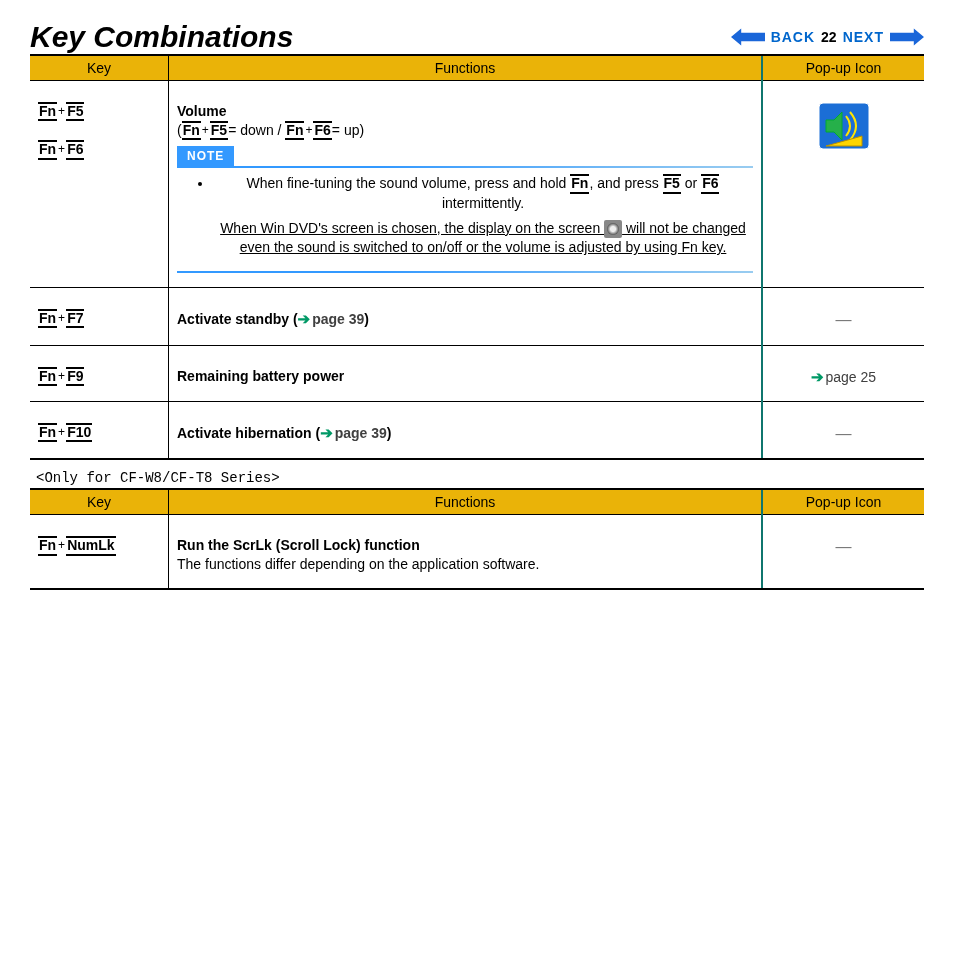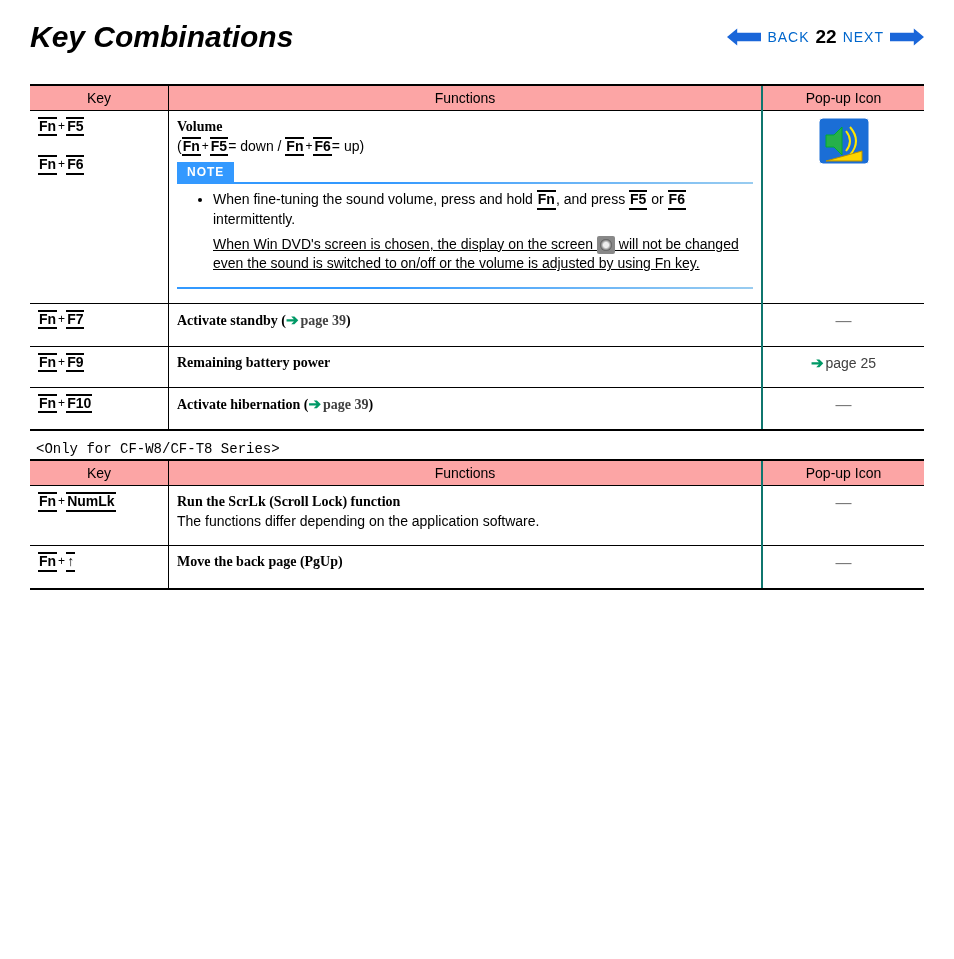--- a/index.html
+++ b/index.html
@@ -7,94 +7,93 @@
     margin: 0;
     padding: 20px 30px;
     font-size: 14px;
     color: #000;
     width: 894px;
   }
   .header-row {
     display: flex;
     align-items: center;
     justify-content: space-between;
-    margin-bottom: 30px;
   }
   .title {
     font-size: 30px;
     font-weight: bold;
     font-style: italic;
     margin: 0;
   }
   .nav {
     display: flex;
     align-items: center;
     gap: 6px;
   }
-  .nav-label { color: #0066cc; font-size: 14px; letter-spacing: 1px; }
-  .page-num { font-size: 19px; font-weight: bold; }
+  .nav-label { color: #0066cc; font-size: 14px; letter-spacing: 1px; font-weight: bold; }
+  .page-num { font-size: 14px; font-weight: bold; }
   .arrow-svg { width: 34px; height: 20px; }
 
   table {
     border-collapse: collapse;
     width: 100%;
     margin-bottom: 10px;
   }
   th {
-    background: #fca5a5;
+    background: #eab308;
     font-weight: normal;
     font-size: 14px;
     padding: 4px 6px;
     text-align: center;
     border-top: 2px solid #000;
     border-bottom: 1px solid #000;
   }
   td {
     border-bottom: 1px solid #000;
-    padding: 6px 8px 14px 8px;
+    padding: 21px 8px 14px 8px;
     vertical-align: top;
     font-size: 14px;
     line-height: 1.35;
   }
   tr:last-child td { border-bottom: 2px solid #000; }
   .col-key { width: 122px; border-right: 1px solid #000; }
   .col-func { }
   .col-icon { width: 145px; border-left: 2px solid #0f766e; text-align: center; }
 
   .keycap {
     font-family: "Arial Black", Arial, sans-serif;
     font-weight: 900;
     font-stretch: condensed;
     border-top: 2px solid #000;
     border-bottom: 2px solid #000;
     padding: 0 1px;
     display: inline-block;
     line-height: 1.1;
   }
   .plus { font-weight: normal; font-size: 12px; padding: 0 1px; vertical-align: 1px;}
-  .bold { font-weight: bold; font-family: Liberation Serif, serif; }
+  .bold { font-weight: bold; }
   .dash { color:#777; font-size:16px; font-weight: normal;}
   .link { color: #404040; }
   .link-arrow { color:#009966; font-weight:bold; font-size:15px; margin-right:2px;}
   .note-tag {
     background: #3399ff;
     color: #fff;
     font-weight: bold;
     font-size: 12px;
     padding: 2px 10px;
     display: inline-block;
     letter-spacing: 1px;
   }
   .note-hr {
     background: linear-gradient(to right, #3399ff 35%, #99ccf0 100%);
     height:2px;
     margin:0;
     border:none;
   }
-  .note-body { padding: 6px 0 6px 18px; }
+  .note-body { padding: 6px 0 6px 18px; text-align: center; }
   .note-body ul { margin:0; padding-left: 18px; }
   .note-body li { margin-bottom: 8px; list-style-type: disc; }
   .note-body li::marker { font-size: 14px; }
   .note-body p { margin: 6px 0 0 0; text-decoration: underline; }
   .inline-icon {
     display:inline-block; width:18px; height:18px; vertical-align:middle;
     background:#888; border-radius:2px; position:relative;
   }
   .inline-icon::after{
     content:""; position:absolute; inset:3px; border-radius:50%;
@@ -185,19 +184,14 @@
       <tr>
     <th class="col-key">Key</th>
     <th class="col-func">Functions</th>
     <th class="col-icon">Pop-up Icon</th>
   </tr>
   <tr>
     <td class="col-key"><span class="keycap">Fn</span><span class="plus">+</span><span class="keycap">NumLk</span></td>
     <td class="col-func"><span class="bold">Run the ScrLk (Scroll Lock) function</span><br><span>The functions differ depending on the application software.</span></td>
     <td class="col-icon"><span class="dash">—</span></td>
   </tr>
-  <tr>
-    <td class="col-key"><span class="keycap">Fn</span><span class="plus">+</span><span class="keycap arrow-key">↑</span></td>
-    <td class="col-func"><span class="bold">Move the back page (PgUp)</span></td>
-    <td class="col-icon"><span class="dash">—</span></td>
-  </tr>
 </tbody>
   </table>
 
 </body></html>

